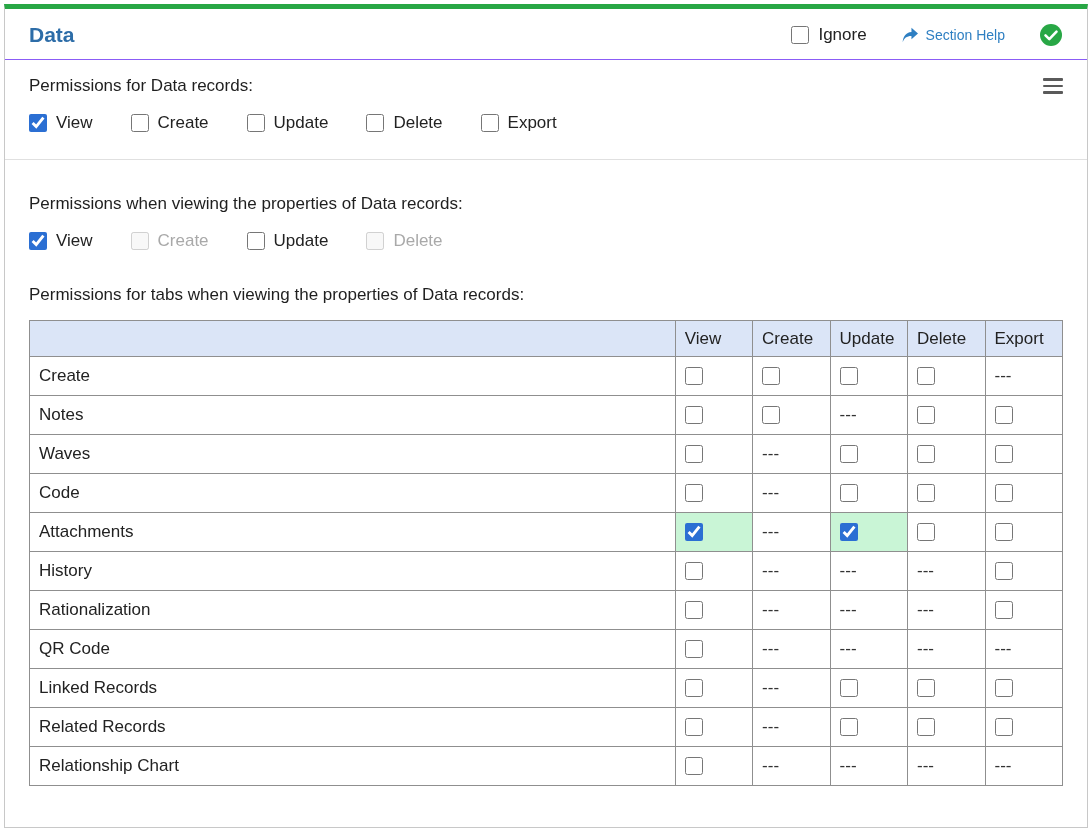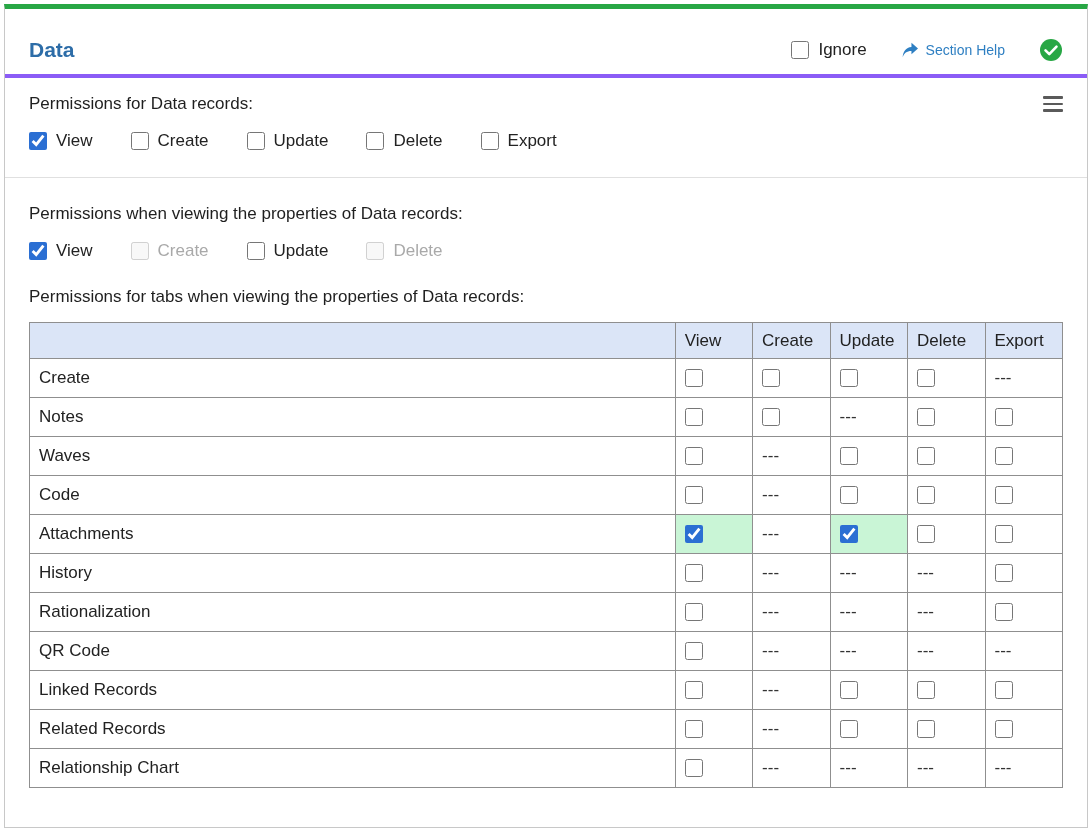--- a/index.html
+++ b/index.html
@@ -17,38 +17,37 @@
   .panel{
     margin:4px;
     min-height:824px;
     border:1px solid var(--panel-border);
     border-top:5px solid var(--accent-green);
     background:#fff;
   }
   .panel-header{
     display:flex;align-items:center;justify-content:space-between;
     padding:14px 24px 12px 24px;
-    border-bottom:4px solid #8b5cf6;
-    margin-top:15px;
+    border-bottom:1px solid #8b5cf6;
   }
   .panel-title{
     margin:0;font-size:21px;font-weight:700;color:var(--title-blue);
   }
   .header-right{display:flex;align-items:center;gap:34px;}
   .ignore-wrap{display:flex;align-items:center;gap:9px;font-size:17px;color:#222;cursor:pointer;}
   input[type=checkbox]{
     width:18px;height:18px;margin:0;accent-color:var(--checkbox-blue);
   }
   .help-link{display:flex;align-items:center;gap:7px;color:var(--link-blue);font-size:14px;text-decoration:none;cursor:pointer;}
   .help-link svg{display:block;}
   .status-ok svg{display:block;}
   .panel-body{padding:0 24px 22px 24px;}
   .first-row{display:flex;justify-content:space-between;align-items:flex-start;margin-top:16px;gap:36px;}
   .section-label{margin:0;font-size:17px;color:#1f1f1f;}
-  .section-label.spaced{margin-top:26px;}
+  .section-label.spaced{margin-top:34px;}
   .hamburger{display:inline-flex;flex-direction:column;gap:4px;padding:2px 0;cursor:pointer;}
   .hamburger i{display:block;width:20px;height:2.5px;background:#5a5a5a;border-radius:1px;}
   .cb-row{display:flex;gap:38px;margin:17px 0 26px 0;}
   .cb-item{display:flex;align-items:center;gap:9px;font-size:17px;cursor:pointer;}
   .cb-item.disabled{cursor:default;}
   .cb-item.disabled span{color:#a9a9a9;}
   .full-divider{border:0;border-top:1px solid #e0e0e0;margin:24px -24px 0 -24px;}
   table{
     border-collapse:collapse;width:100%;margin-top:15px;
     table-layout:fixed;font-size:17px;

